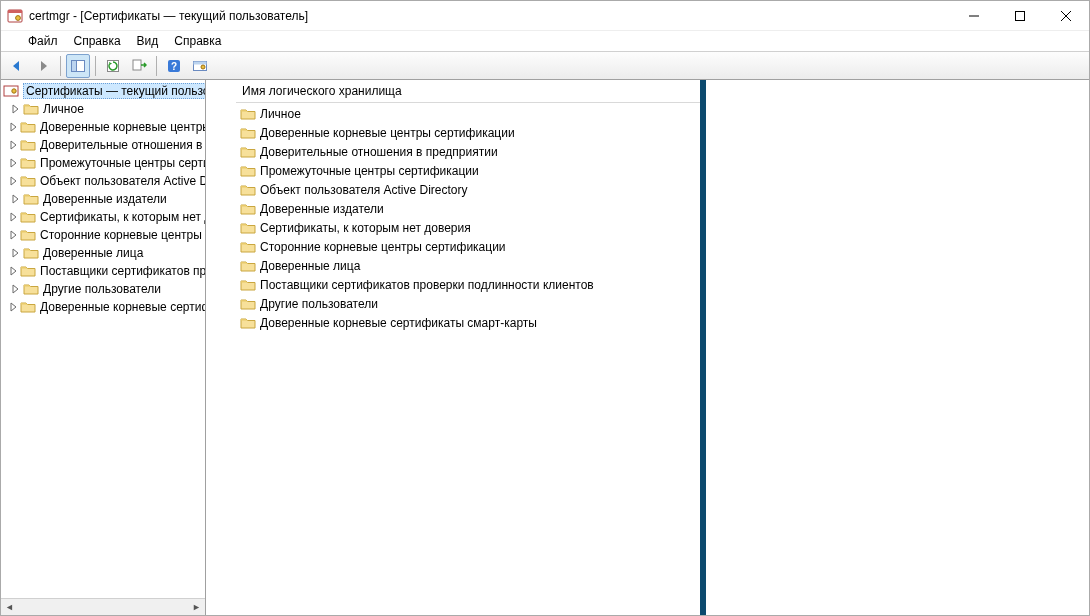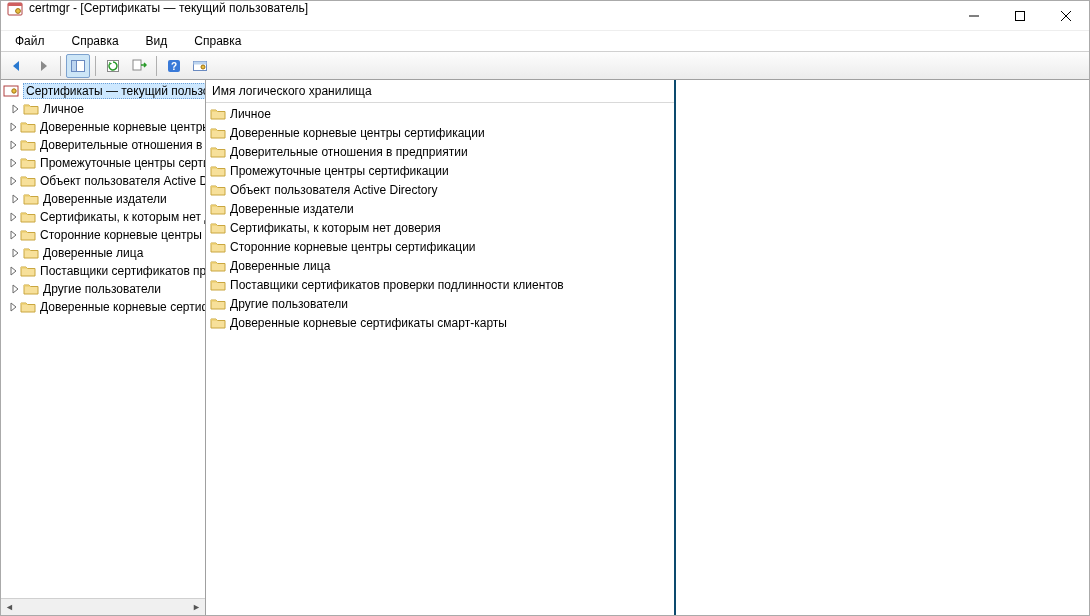--- a/index.html
+++ b/index.html
@@ -14,20 +14,21 @@
     overflow: hidden;
     border: 1px solid #aaa;
     display: flex;
     flex-direction: column;
   }
 
   
   .titlebar {
     height: 30px;
     display: flex;
+    align-items: center;
     padding-left: 6px;
     background: #fff;
     border-bottom: 1px solid #eee;
   }
   .titlebar .app-icon {
     width: 16px; height: 16px;
     margin-right: 6px;
     display: inline-flex; align-items: center; justify-content: center;
   }
   .titlebar .title-text { flex: 0 0 auto; }
@@ -39,22 +40,22 @@
     font-family: "Segoe UI Symbol", sans-serif;
     font-size: 10px;
   }
   .win-btn svg { display: block; }
 
   
   .menubar {
     height: 21px;
     display: flex;
     align-items: center;
-    padding: 0 6px;
-    gap: 11px;
+    padding: 0 19px;
+    gap: 0;
     border-bottom: 1px solid #d0d0d0;
     background: #fff;
   }
   .menubar .menu-item {
     padding: 2px 8px;
   }
 
   
   .toolbar {
     height: 28px;
@@ -148,22 +149,23 @@
   }
   .tree-scroll .sb-track { flex: 1; }
 
   .list-pane {
     flex: 1;
     display: flex;
     min-width: 0;
   }
   .list-main {
     width: 470px;
-    border-right: 2px solid #0c4a6e;
+    border-right: 6px solid #0c4a6e;
     overflow: hidden;
+    margin-left: 30px;
   }
   .list-header {
     height: 23px;
     display: flex; align-items: center;
     padding-left: 6px;
     border-bottom: 1px solid #d9d9d9;
     background: #fff;
   }
   .list-body { padding-top: 1px; }
   .list-row {

